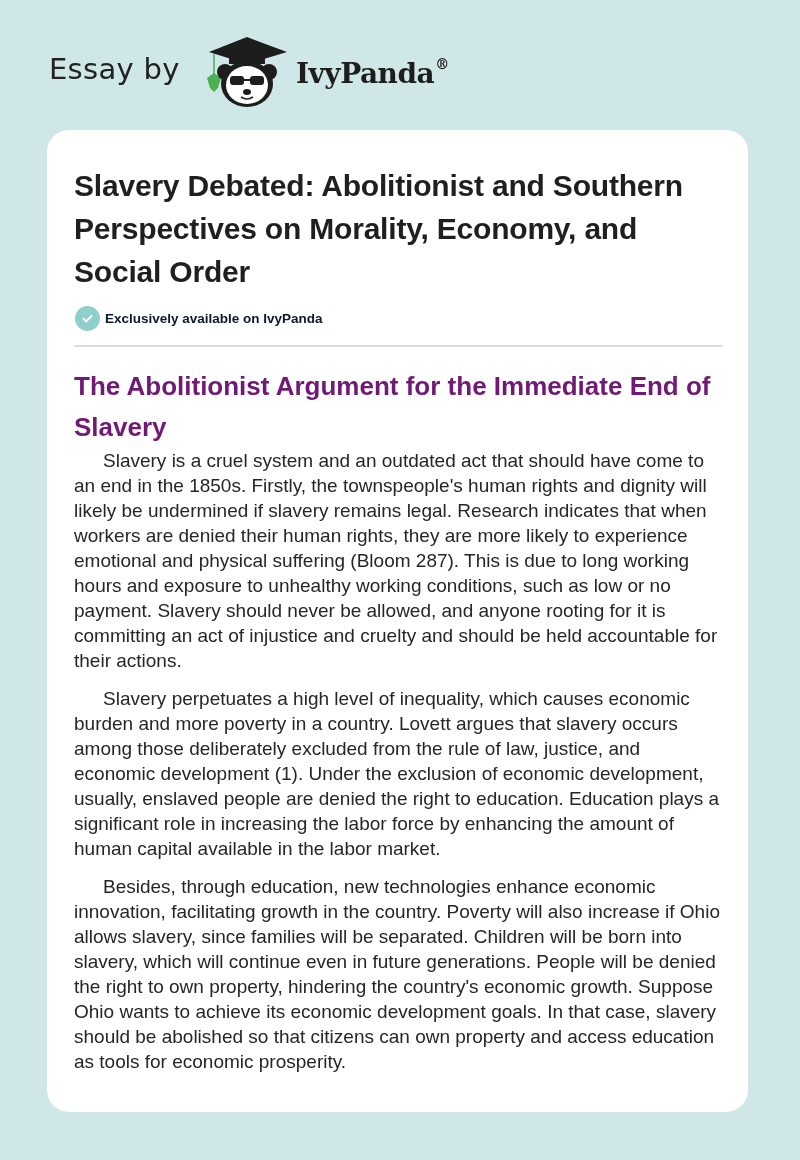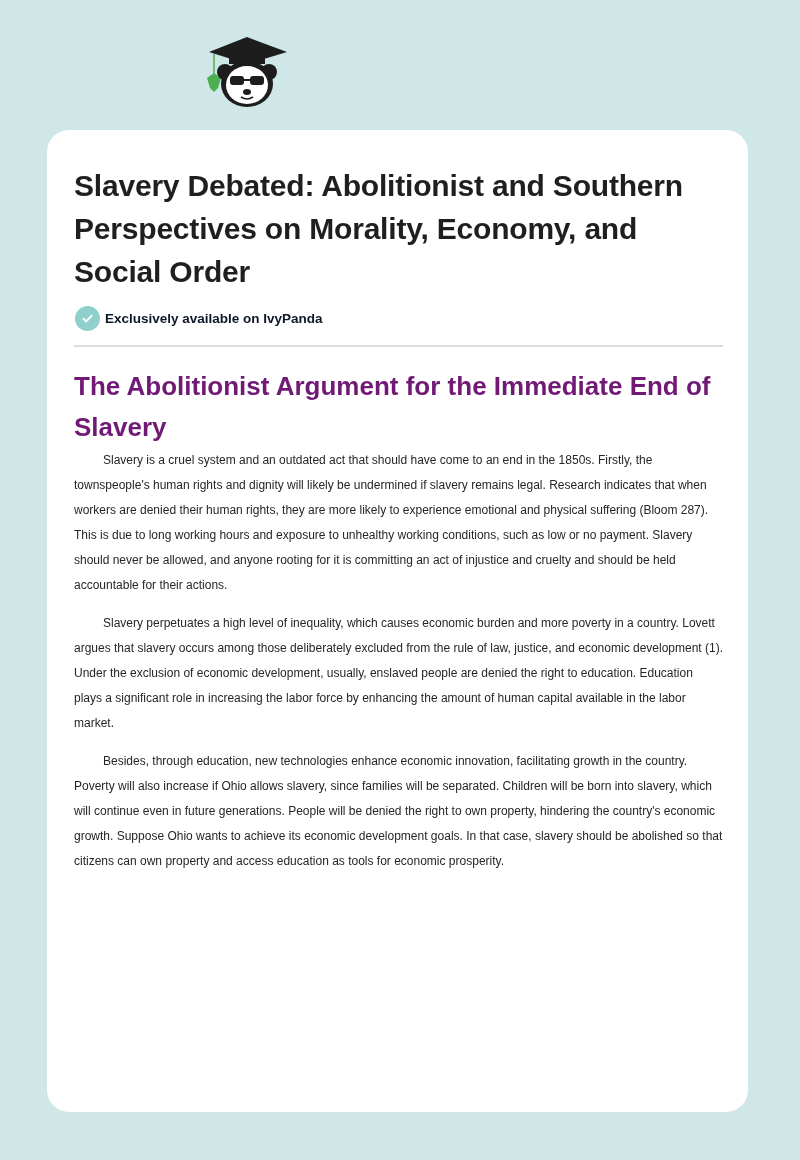--- a/index.html
+++ b/index.html
@@ -83,31 +83,32 @@
       font-weight: bold;
       line-height: 41px;
       color: #701a75;
     }
     .body {
       position: absolute;
       left: 27px; top: 318px;
       width: 650px;
     }
     .body p {
-      font-size: 12px;
+      font-size: 19px;
       line-height: 25px;
       color: #262626;
       text-indent: 29px;
       margin-bottom: 13px;
     }
   </style>
 </head>
 <body>
 
 <div class="header">
+  <span class="essay-by">Essay by</span>
   <div class="logo-icon">
     <svg width="88" height="72" viewBox="0 0 88 72">
 
       <polygon points="6,16 44,1 84,16 44,28" fill="#1d1d1d"></polygon>
       <rect x="26" y="18" width="36" height="10" fill="#1d1d1d"></rect>
 
       <line x1="11" y1="18" x2="11" y2="42" stroke="#4caf50" stroke-width="1.5"></line>
       <path d="M4,42 L11,37 L18,42 L15,52 L11,56 L7,52 Z" fill="#4caf50"></path>
 
       <circle cx="22" cy="36" r="8" fill="#1d1d1d"></circle>
@@ -116,20 +117,21 @@
       <ellipse cx="44" cy="49" rx="21" ry="19" fill="#ffffff"></ellipse>
 
       <rect x="27" y="40" width="14" height="9" rx="3" fill="#1d1d1d"></rect>
       <rect x="47" y="40" width="14" height="9" rx="3" fill="#1d1d1d"></rect>
       <rect x="40" y="43" width="8" height="2" fill="#1d1d1d"></rect>
 
       <ellipse cx="44" cy="56" rx="4" ry="3" fill="#1d1d1d"></ellipse>
       <path d="M38,61 Q44,65 50,61" stroke="#1d1d1d" stroke-width="1.6" fill="none"></path>
     </svg>
   </div>
+  <span class="brand"><span>IvyPanda</span><sup>®</sup></span>
 </div>
 
 <main class="card">
   <h1 class="title">Slavery Debated: Abolitionist and Southern Perspectives on Morality, Economy, and Social Order</h1>
 
   <div class="badge">
     <span class="check">
       <svg width="13" height="13" viewBox="0 0 13 13">
         <path d="M2.5,6.8 L5.3,9.4 L10.6,3.8" stroke="#ffffff" stroke-width="2" fill="none" stroke-linecap="round" stroke-linejoin="round"></path>
       </svg>

